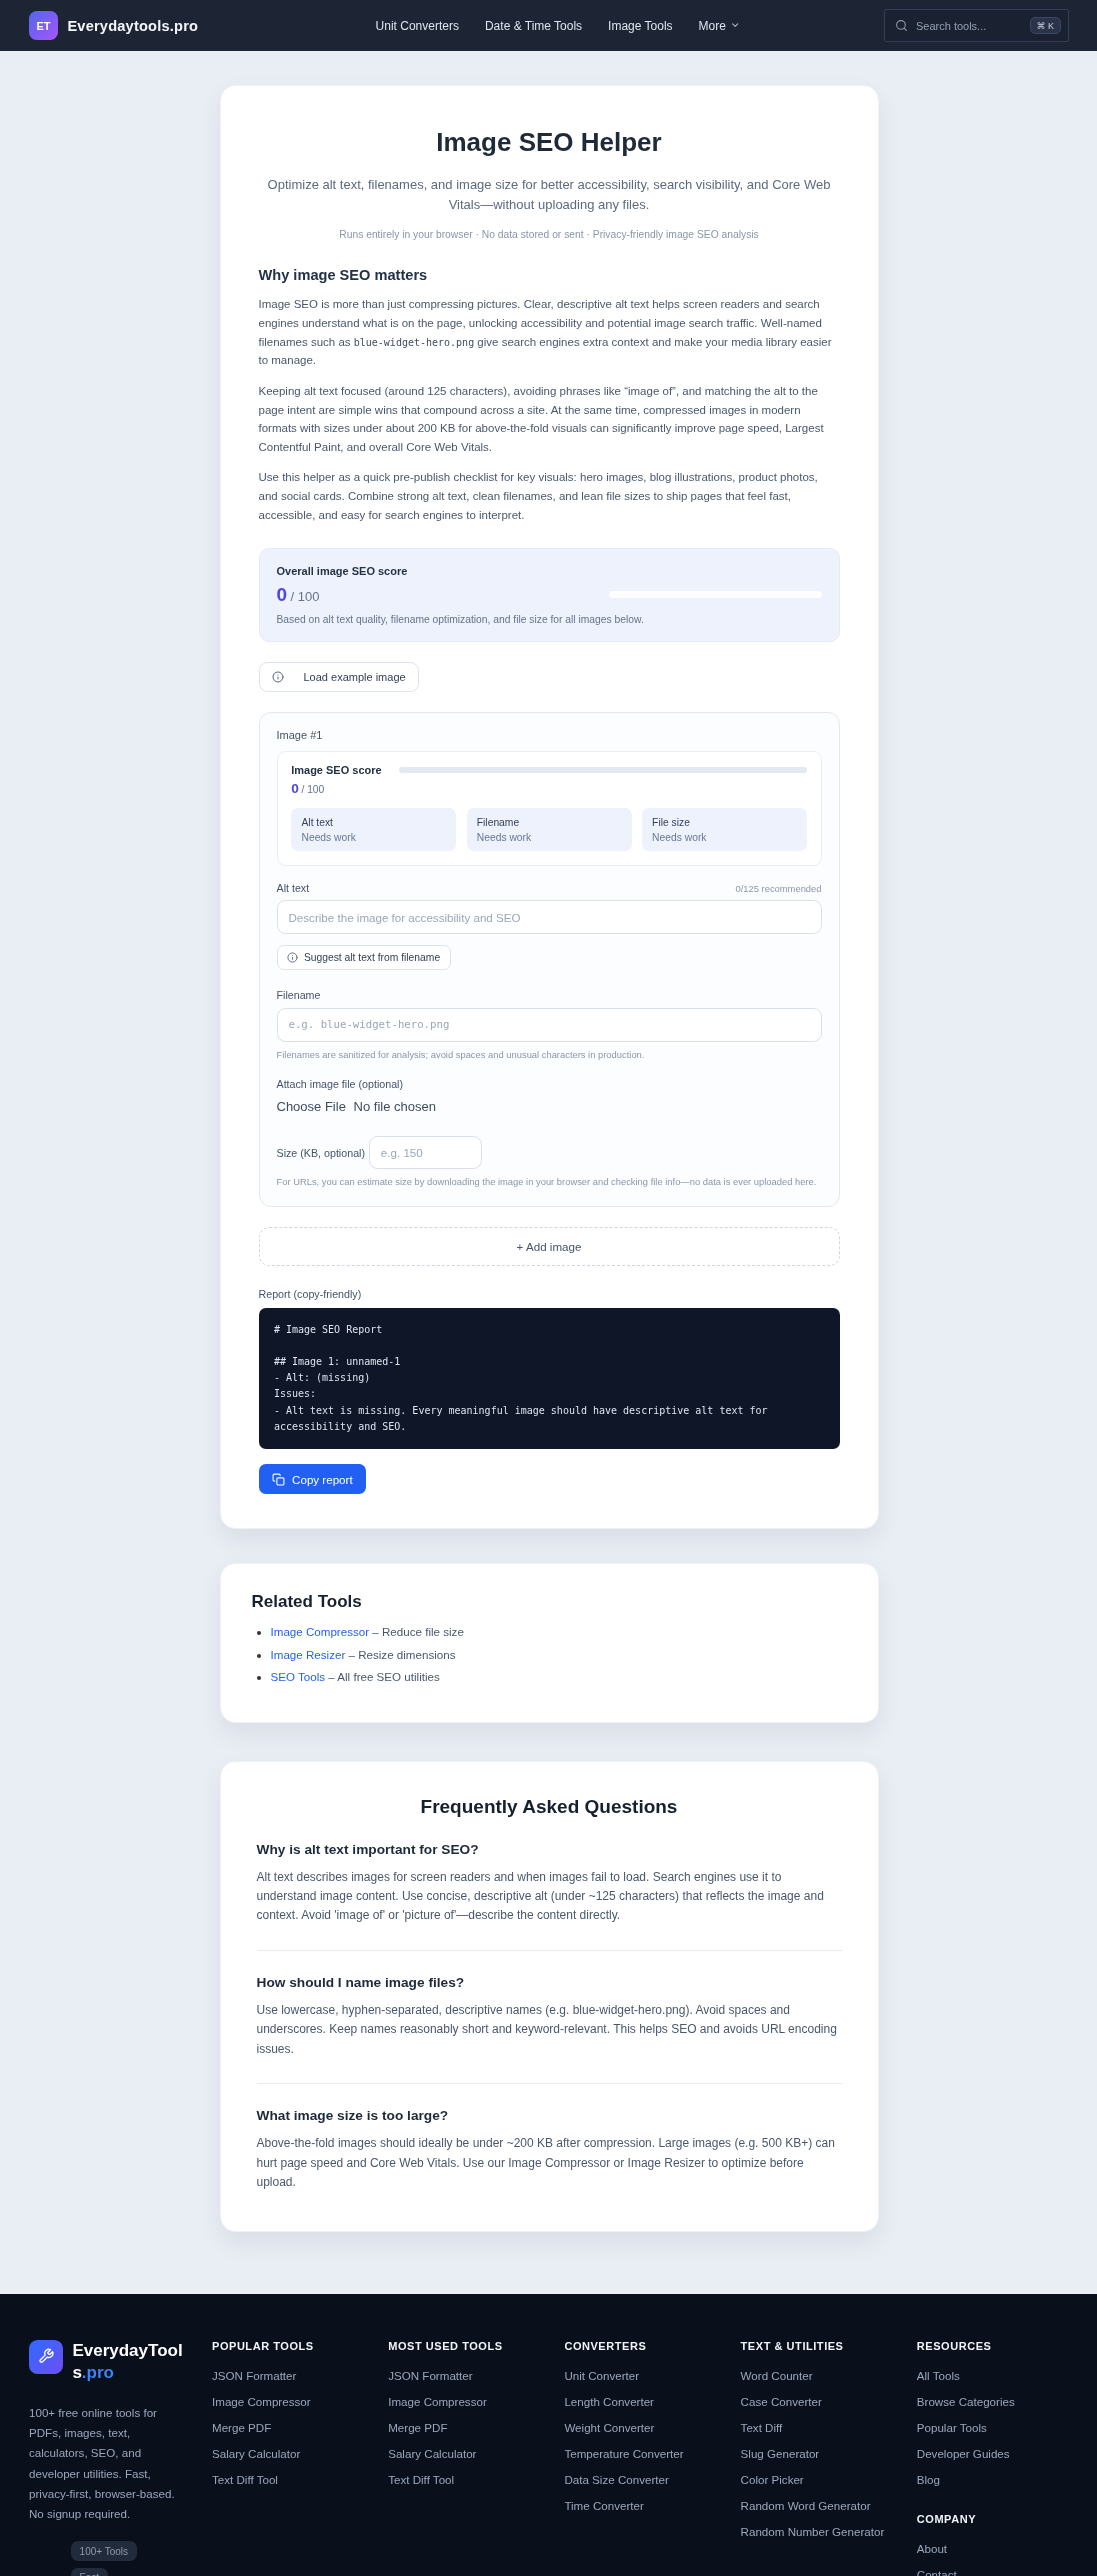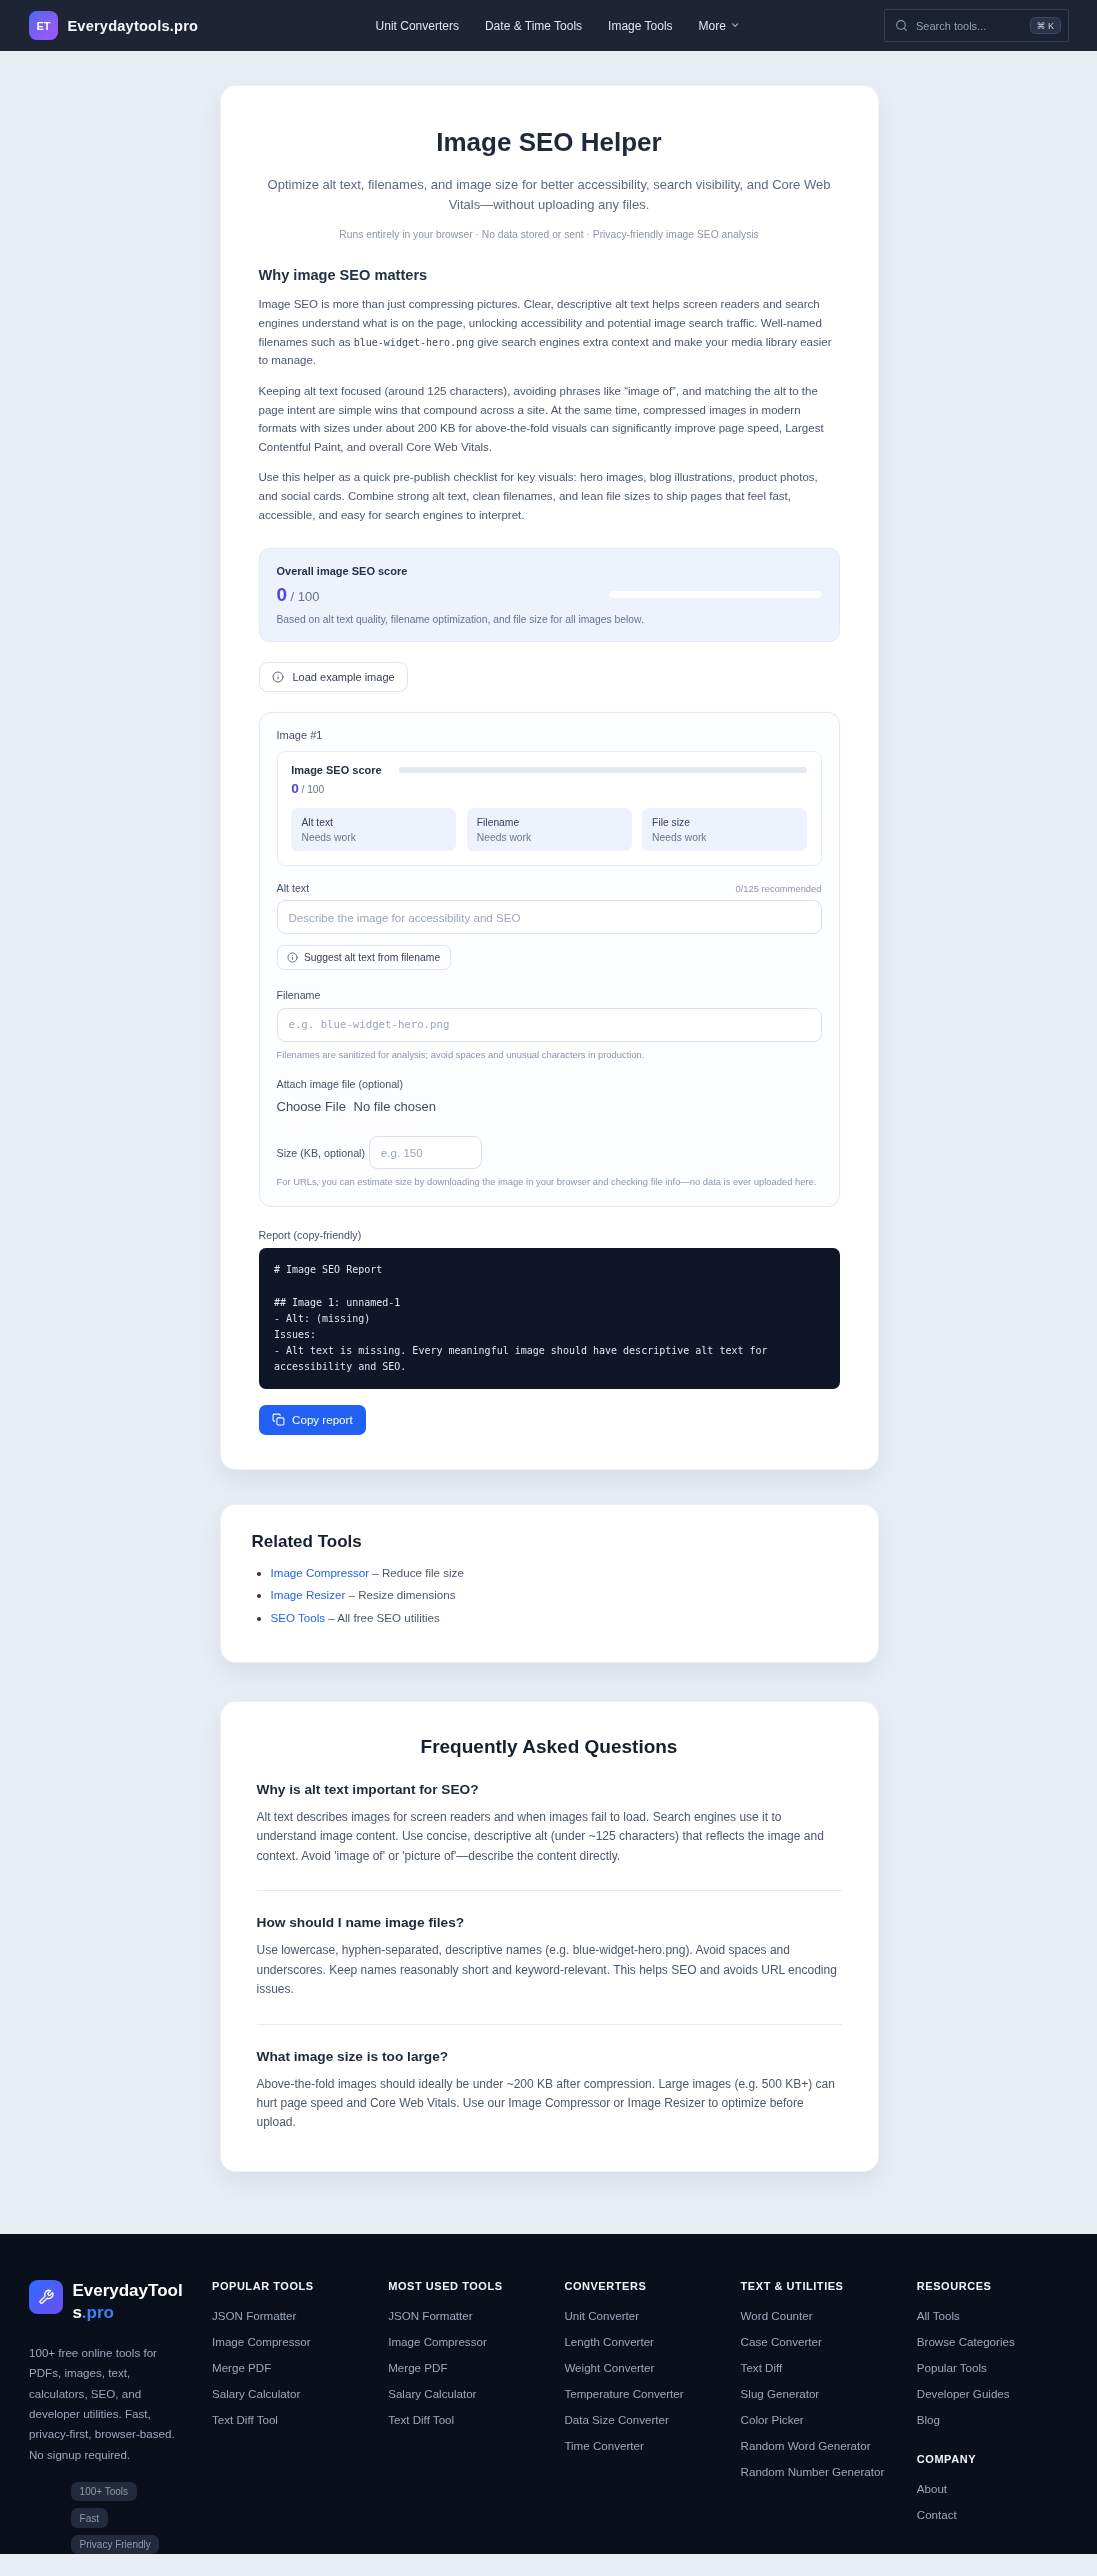--- a/index.html
+++ b/index.html
@@ -36,21 +36,21 @@
   .para code { font-family:"DejaVu Sans Mono",monospace; font-size:10px; color:#3f4c5f; }
 
   .score-box { margin-top:24px; background:#eef2fd; border:0.9px solid #e5eafb; border-radius:10.3px; padding:15.4px 17px; }
   .score-title { font-size:11px; font-weight:bold; color:#243247; }
   .score-row { display:flex; align-items:center; justify-content:space-between; margin-top:6.9px; }
   .score-val { font-size:19px; font-weight:bold; color:#4f46e5; }
   .score-total { font-size:13px; color:#64748b; font-weight:normal; margin-left:3.4px; }
   .score-bar { width:213px; height:6.9px; background:rgba(255,255,255,.92); border-radius:85px; }
   .score-desc { margin-top:8.6px; font-size:10.3px; color:#64748b; }
 
-  .btn-outline { display:inline-flex; align-items:center; gap:9px; margin-top:20.6px; background:#fff;
+  .btn-outline { display:inline-flex; align-items:center; gap:20px; margin-top:20.6px; background:#fff;
     border:0.9px solid #dde3ec; border-radius:8.6px; padding:7.7px 12px; font-size:11px; color:#333f52; cursor:pointer;
     font-family:"Liberation Sans",sans-serif; }
   .btn-outline svg { color:#55657c; }
 
   .image-card { margin-top:20.6px; border:0.9px solid #e3e8f0; border-radius:12px; background:#fcfdff; padding:15.4px 17px 19px; }
   .image-card-title { font-size:11px; color:#45536a; }
   .img-score-panel { margin-top:10.3px; background:#fff; border:0.9px solid #e8edf4; border-radius:8.6px; padding:12px 13.7px 13.7px; }
   .img-score-row { display:flex; align-items:center; }
   .img-score-row .t { font-size:11px; font-weight:bold; color:#243247; white-space:nowrap; }
   .img-bar { flex:1; margin-left:17px; height:6px; background:#e4e9f1; border-radius:85px; }
@@ -236,20 +236,21 @@
         </div>
       </div>
 
       <div class="field">
         <label class="f-label">Size (KB, optional)</label>
         <input class="input small" placeholder="e.g. 150" style="">
         <div class="help">For URLs, you can estimate size by downloading the image in your browser and checking file info—no data is ever uploaded here.</div>
       </div>
     </div>
 
+    <button class="add-image">+ Add image</button>
 
     <div class="report-label">Report (copy-friendly)</div>
     <pre class="report-pre"># Image SEO Report
 
 ## Image 1: unnamed-1
 - Alt: (missing)
 Issues:
 - Alt text is missing. Every meaningful image should have descriptive alt text for accessibility and SEO.</pre>
 
     <button class="btn-primary">

